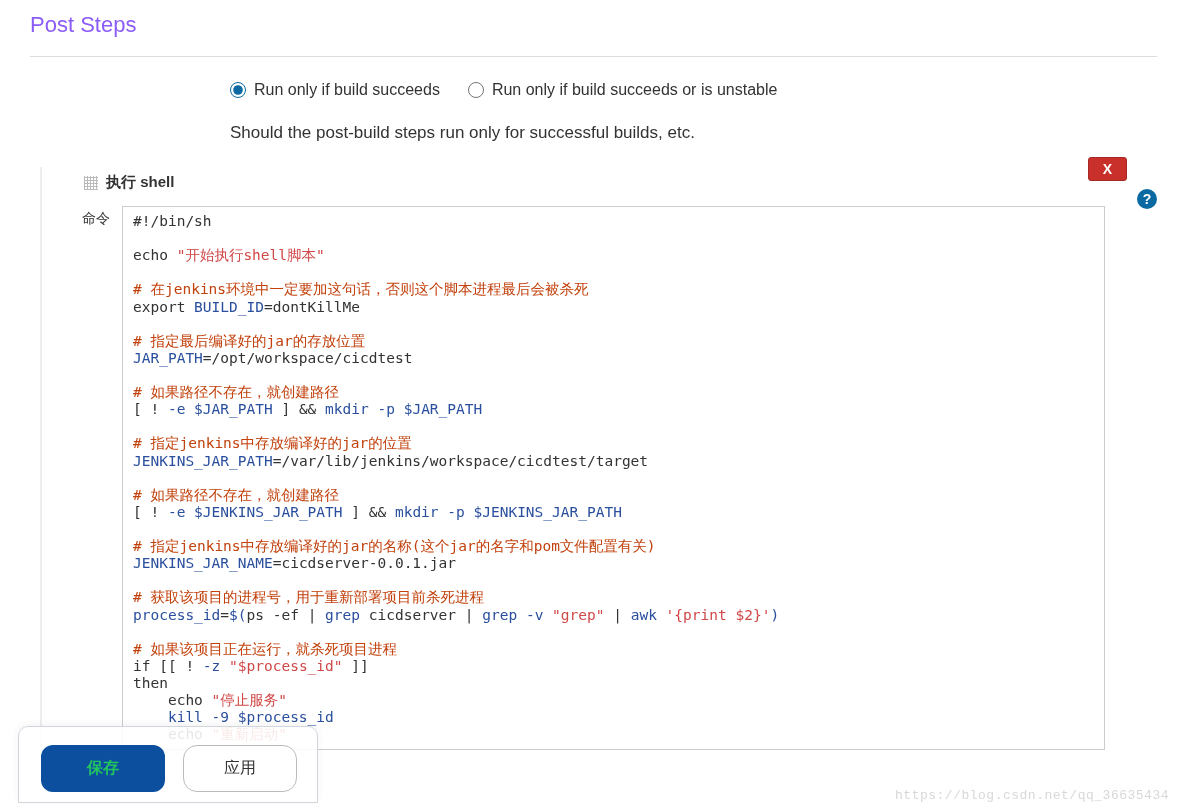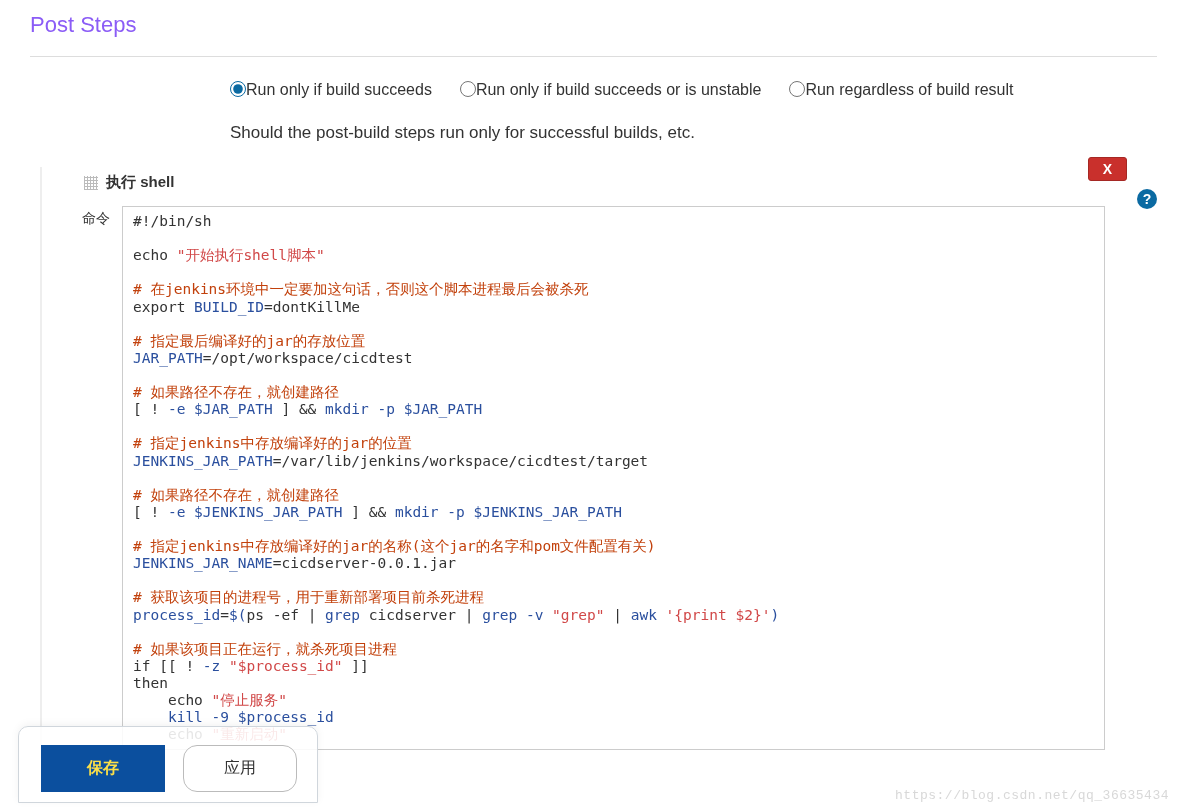--- a/index.html
+++ b/index.html
@@ -1,62 +1,58 @@
 <!DOCTYPE html>
 <html><head>
 <meta charset="utf-8">
 <style>
 * { box-sizing: border-box; margin: 0; padding: 0; }
 body { font-family: "Helvetica Neue", Helvetica, Arial, "Microsoft YaHei", sans-serif; background: #fff; color: #333; font-size: 14px; width: 1187px; }
 .section-title { font-size: 22px; font-weight: normal; color: #8b5cf6; padding: 12px 30px 18px; border-bottom: 1px solid #ddd; margin: 0 30px 0 30px; }
 .section-title-inner { margin-left: -30px; }
 .options-row { padding: 24px 0 0 230px; font-size: 16px; color: #333; }
 .radio-group { display: flex; gap: 28px; align-items: center; flex-wrap: wrap; }
-.radio-item { display: flex; }
+.radio-item { display: flex; align-items: center; gap: 8px; }
 .radio-item input[type="radio"] { width: 16px; height: 16px; accent-color: #0b6aa2; }
 .help-text { padding: 24px 0 24px 230px; font-size: 17px; color: #333; }
 .step-block { margin: 0 30px 0 40px; position: relative; border-left: 2px solid #eee; }
 .step-header { display: flex; align-items: center; padding: 6px 10px; font-size: 15px; font-weight: bold; color: #333; margin-left: 32px; }
 .drag-handle { width: 14px; height: 14px; background:
   repeating-linear-gradient(0deg, #bbb 0 1px, transparent 1px 3px),
   repeating-linear-gradient(90deg, #bbb 0 1px, transparent 1px 3px);
   margin-right: 8px; }
 .close-x { position: absolute; right: 30px; top: -10px; background: #c9302c; color: #fff; font-weight: bold; font-size: 14px; padding: 3px 14px; border-radius: 3px; cursor: pointer; border: 1px solid #a52824; }
 .help-icon { position: absolute; right: 0px; top: 22px; width: 20px; height: 20px; border-radius: 50%; background: #0b6aa2; color: #fff; font-size: 14px; font-weight: bold; display: flex; align-items: center; justify-content: center; cursor: pointer; }
 .field-row { display: flex; padding: 8px 10px 8px 10px; }
 .field-label { width: 70px; text-align: right; padding-right: 12px; padding-top: 4px; font-size: 14px; color: #333; }
 .code-area { flex: 1; border: 1px solid #ccc; background: #fff; padding: 6px 10px; font-family: "SimSun", "NSimSun", monospace; font-size: 14.5px; line-height: 1.18; white-space: pre; overflow: hidden; margin-right: 42px; color: #333; min-height: 490px; }
 .code-area .str { color: #d14848; }
 .code-area .cmt { color: #c2410c; }
 .code-area .kw  { color: #2a4f9e; }
 .code-area .var { color: #2a4f9e; }
 .code-area .tx  { color: #333; }
 .footer-bar { position: fixed; left: 18px; bottom: 6px; display: flex; gap: 18px; align-items: center; padding: 18px 20px 10px 22px; background: rgba(255,255,255,0.88); border: 1px solid #d0d6dc; border-top-left-radius: 10px; border-top-right-radius: 10px; box-shadow: 0 -2px 8px rgba(0,0,0,0.05); }
-.btn-primary { background: #0b4f9e; color: #fde047; border: none; padding: 13px 46px; font-size: 16px; cursor: pointer; border-radius: 0; font-weight: bold; }
+.btn-primary { background: #0b4f9e; color: #22c55e; border: none; padding: 13px 46px; font-size: 16px; cursor: pointer; border-radius: 12px; font-weight: bold; }
 .btn-secondary { background: #fff; color: #333; border: 1px solid #bbb; padding: 12px 40px; font-size: 16px; cursor: pointer; border-radius: 14px; }
 .watermark { position: absolute; right: 18px; bottom: 6px; color: #d8d8d8; font-size: 13px; letter-spacing: 0.5px; font-family: Liberation Mono, monospace; pointer-events: none; }
 </style>
 </head>
 <body>
 
 <h2 class="section-title"><span class="section-title-inner">Post Steps</span></h2>
 
 <div class="options-row">
   <div class="radio-group">
     <label class="radio-item">
       <input type="radio" name="cond" checked="" style="">
       <span>Run only if build succeeds</span>
     </label>
     <label class="radio-item">
       <input type="radio" name="cond" style="">
       <span>Run only if build succeeds or is unstable</span>
-    </label>
-    <label class="radio-item">
-      <input type="radio" name="cond" style="">
-      <span>Run regardless of build result</span>
     </label>
   </div>
 </div>
 
 <div class="help-text">Should the post-build steps run only for successful builds, etc.</div>
 
 <div class="step-block">
   <div class="close-x">X</div>
   <div class="help-icon">?</div>
   <div class="step-header">

